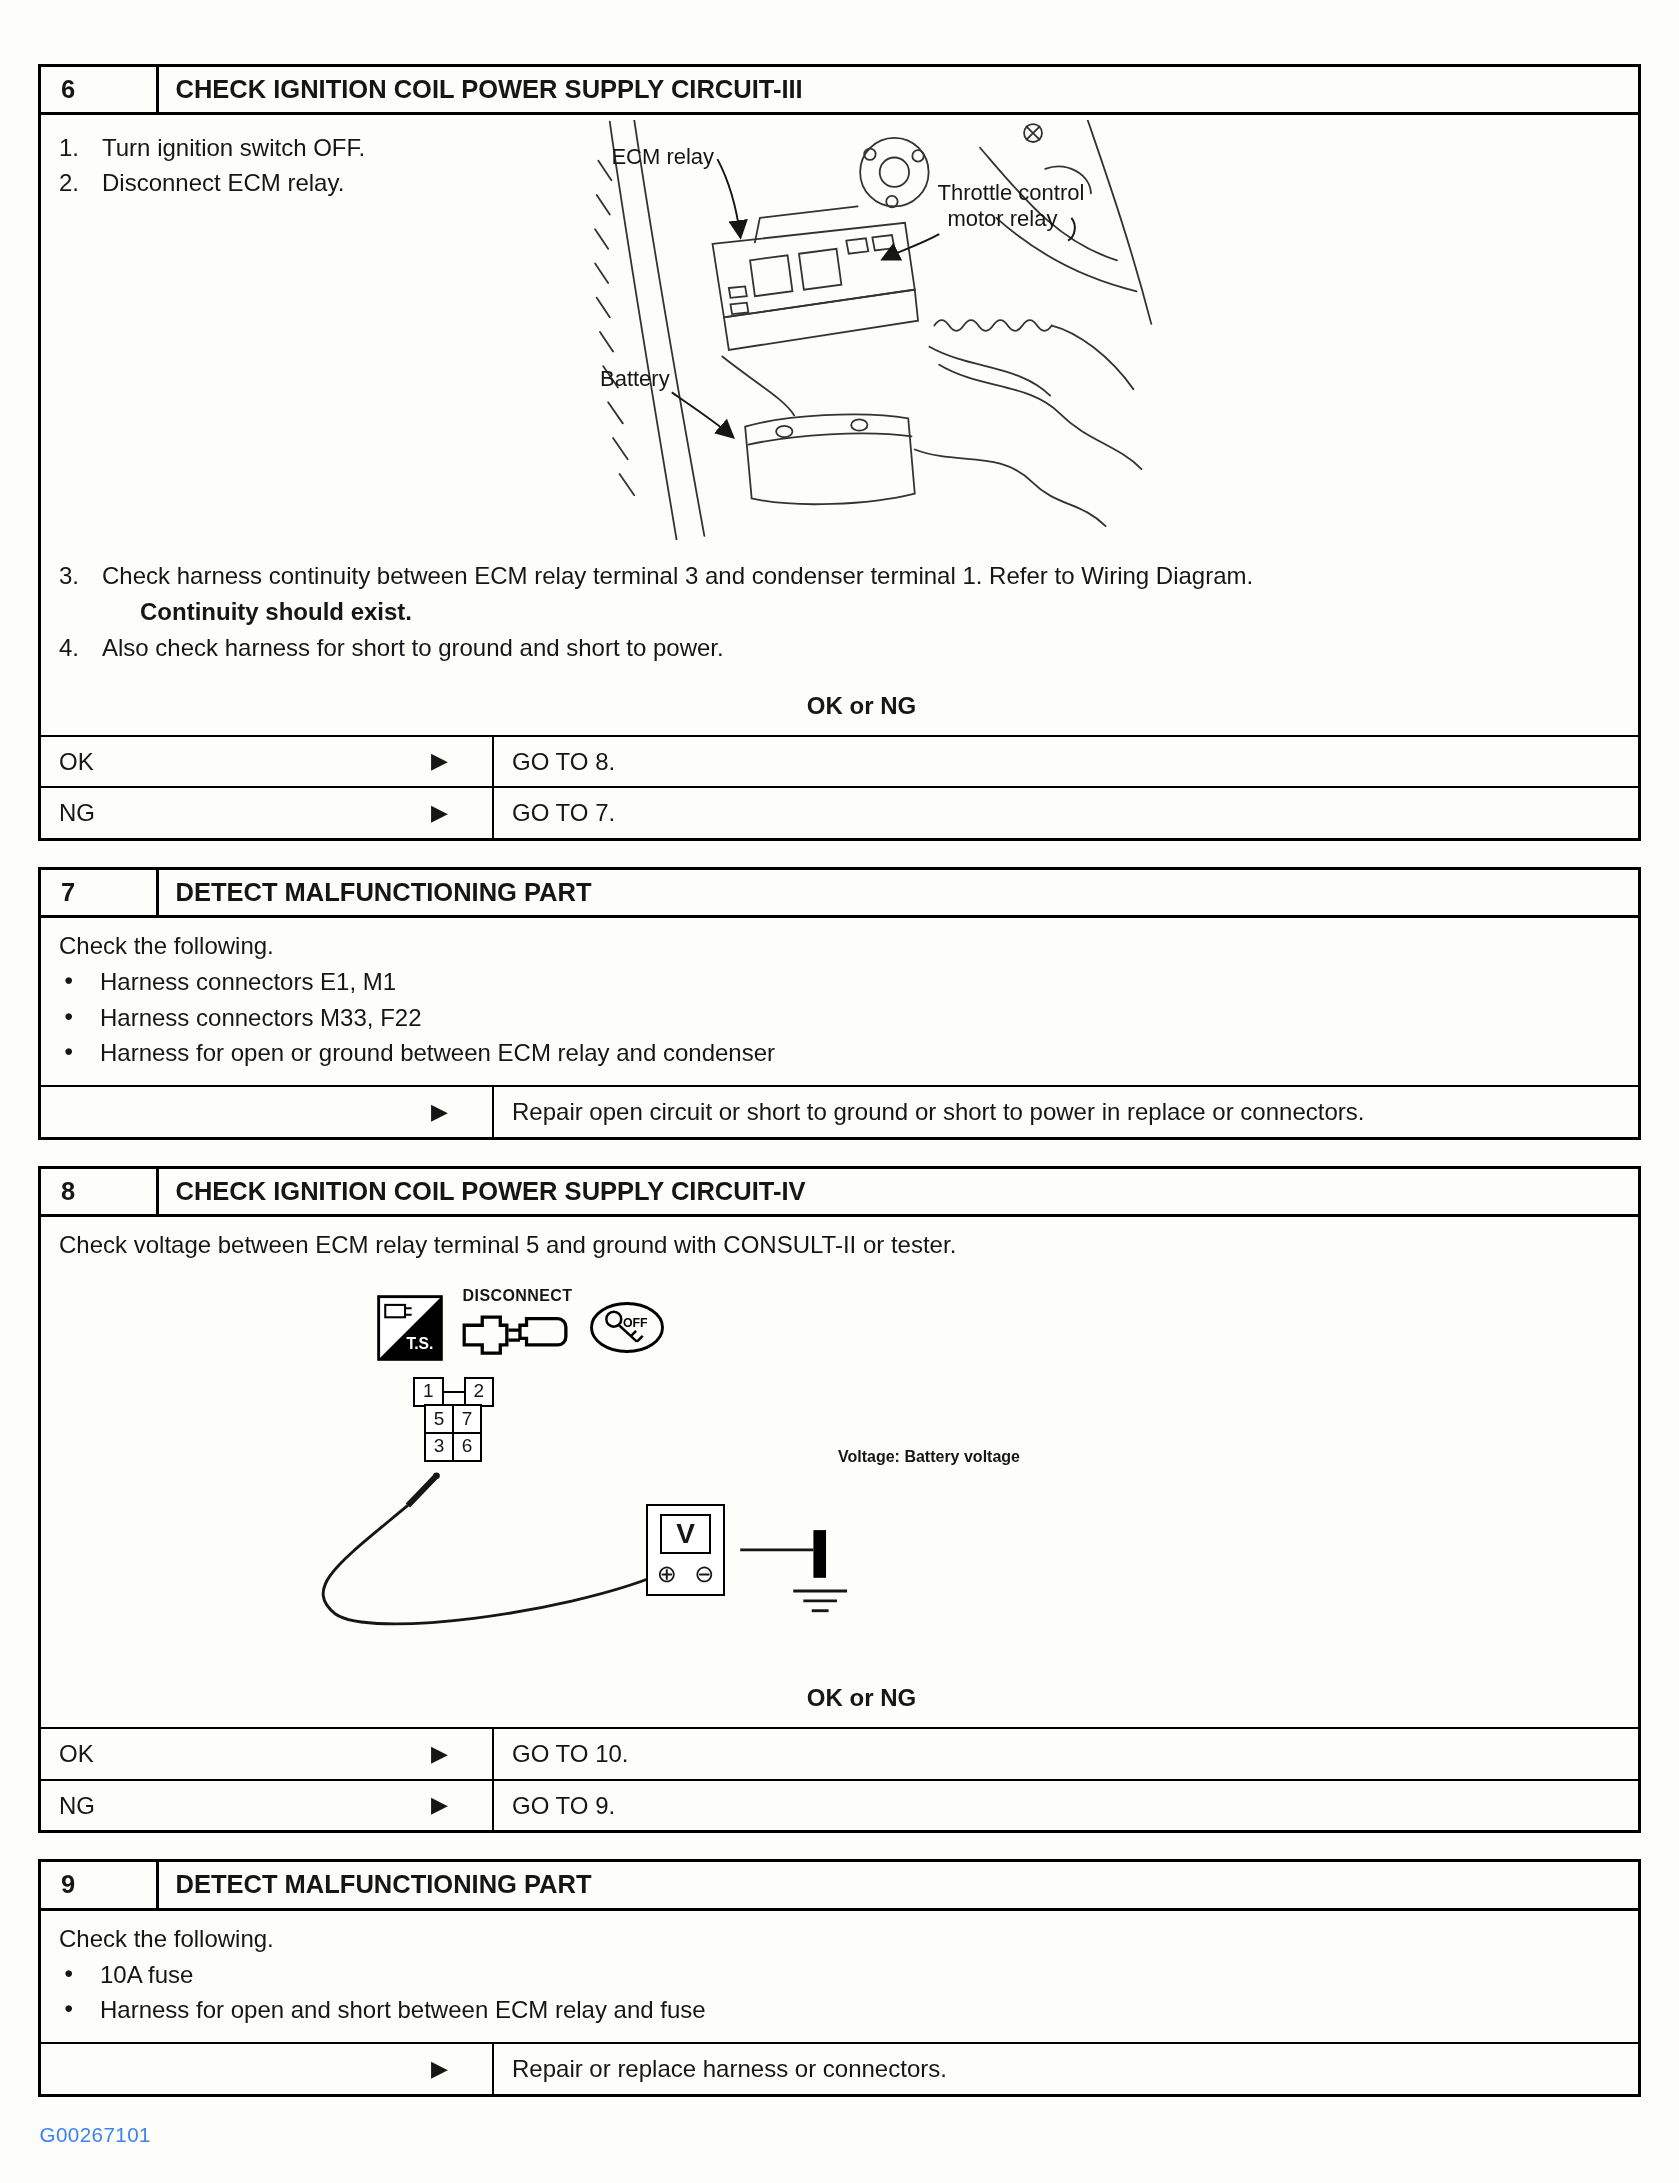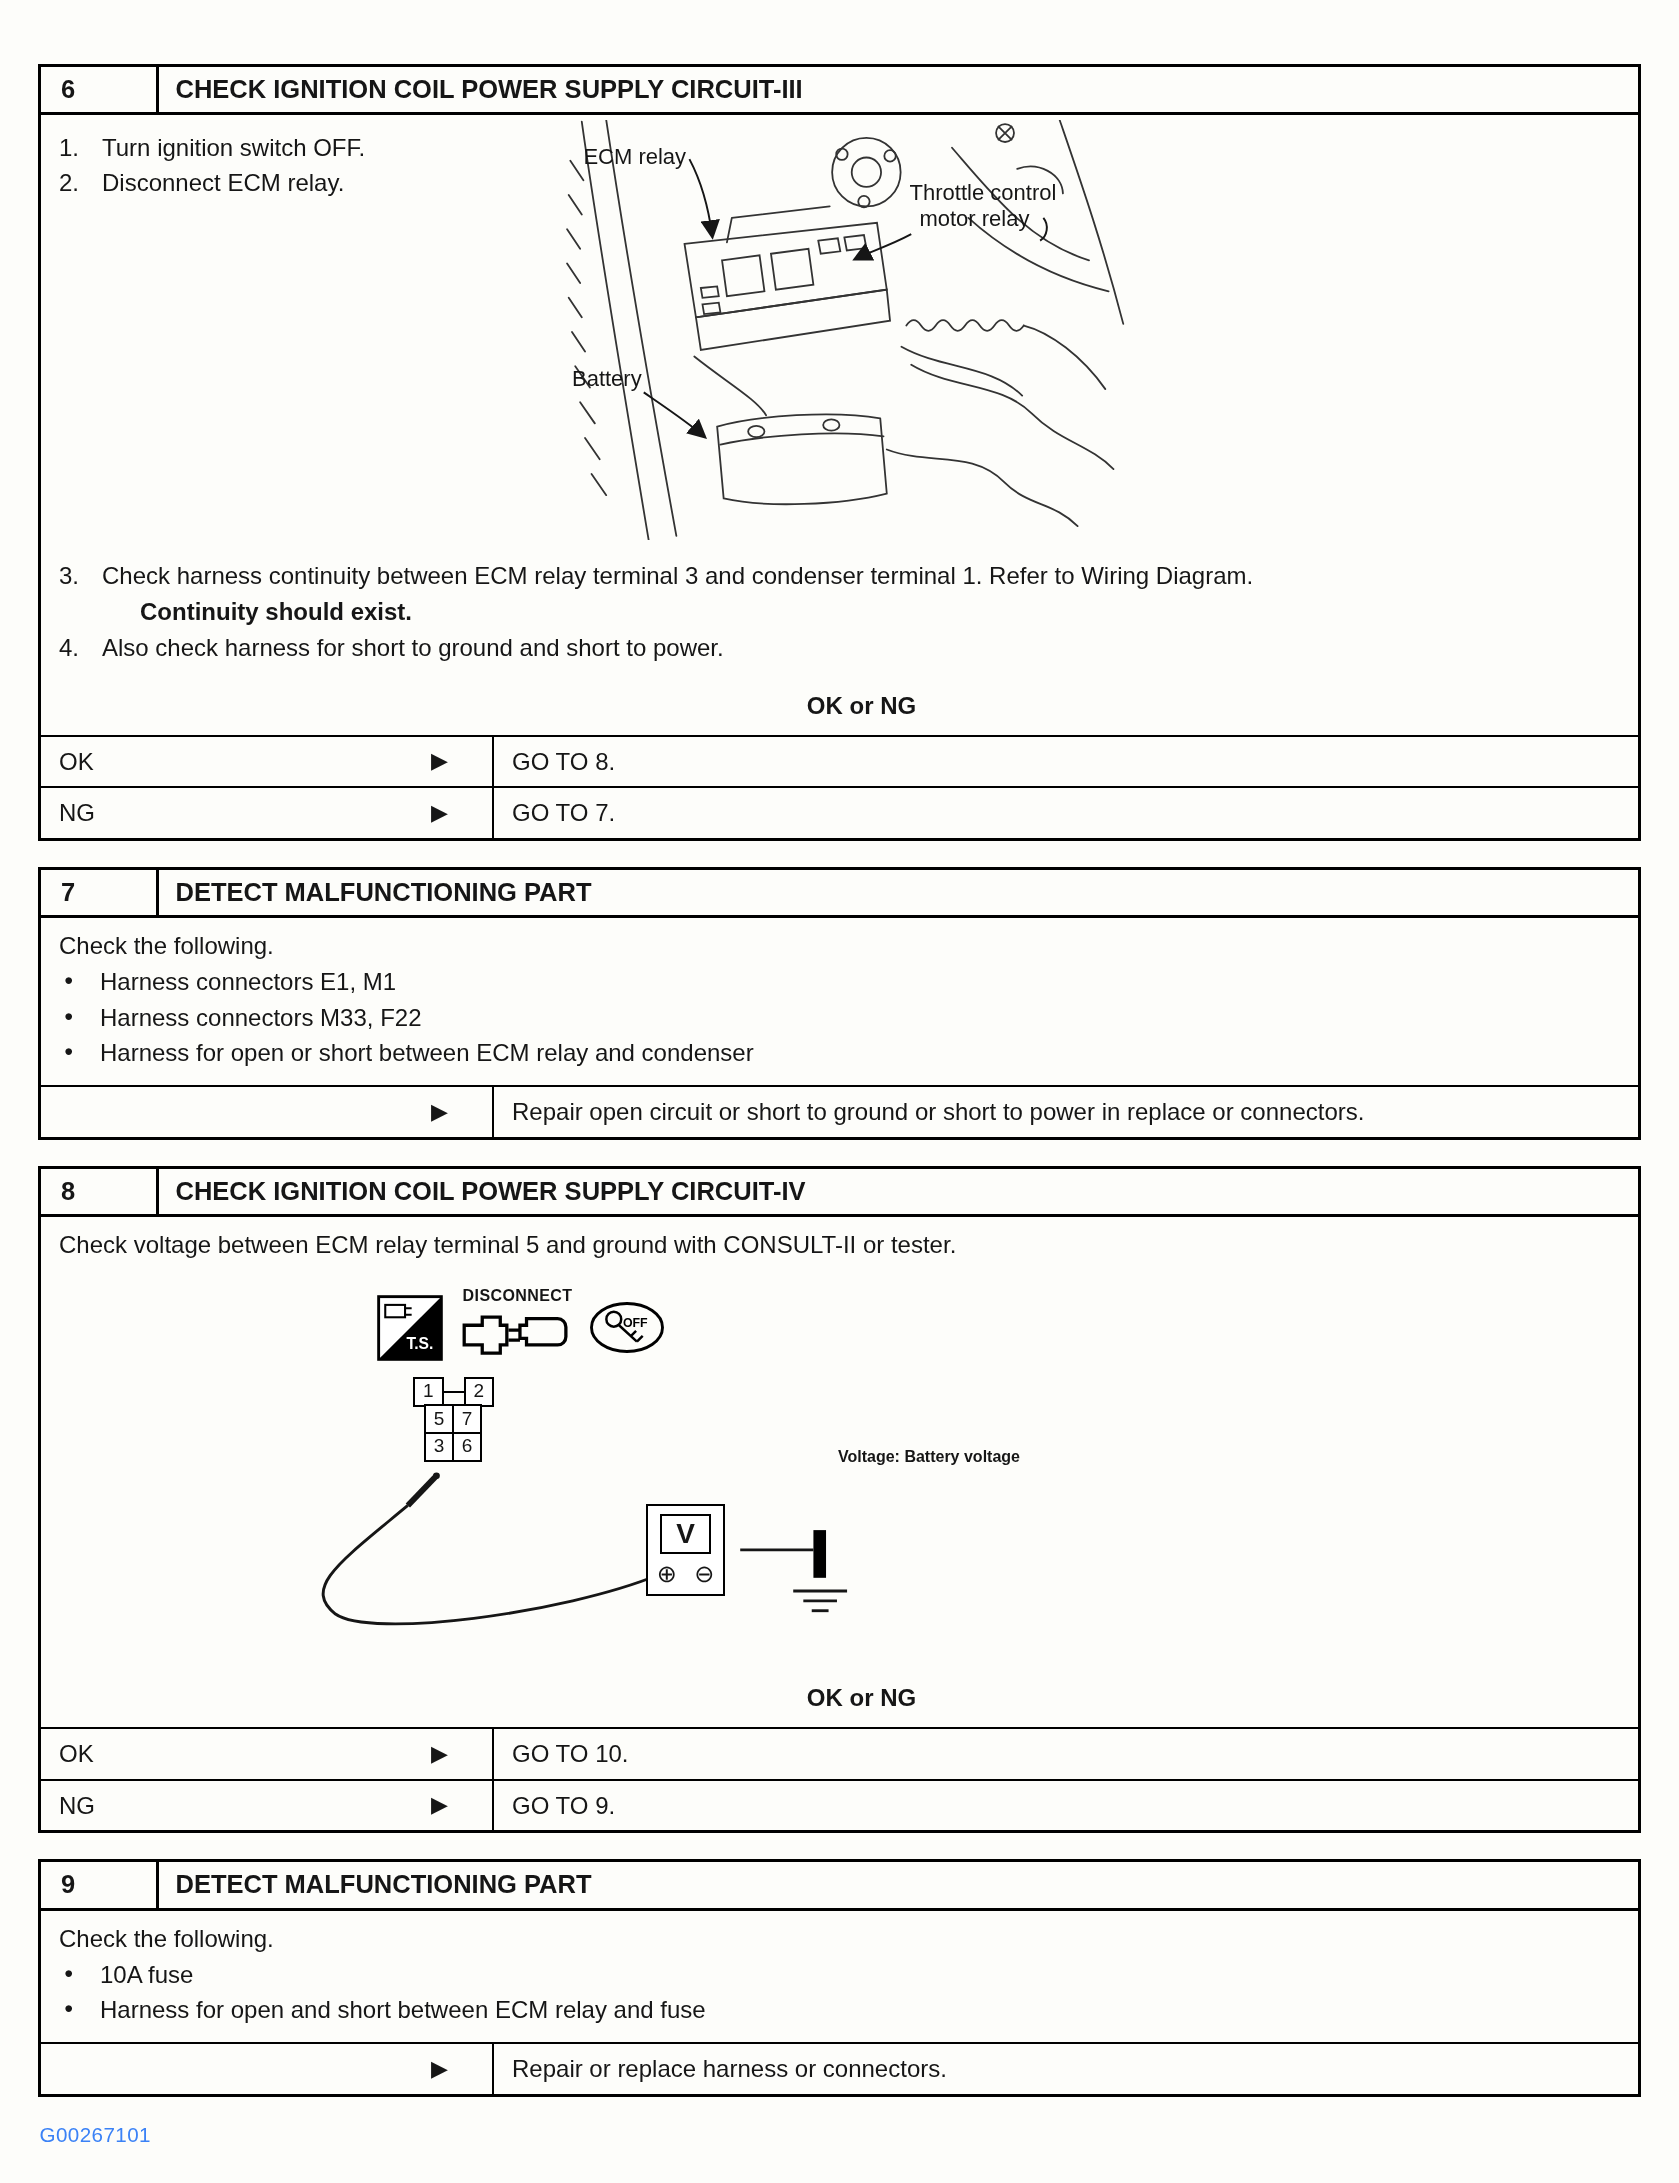--- a/index.html
+++ b/index.html
@@ -23,21 +23,21 @@
   .result-row{display:flex;border-top:2.5px solid #000;text-align:center;}
   .result-left{flex:none;width:453px;box-sizing:border-box;display:flex;align-items:center;justify-content:space-between;padding:8.2px 44px 8.2px 18px;border-right:2.5px solid #000;}
   .result-left.no-label{justify-content:flex-end;}
   .result-action{flex:1;display:flex;align-items:center;padding:8.2px 18px;}
   .tri{font-size:22px;line-height:1;}
   .bullet{display:flex;margin:2.5px 0;}
   .bullet-dot{flex:none;width:36px;font-size:15.6px;padding:4.1px 0 0 5px;}
   
   .s6-top{position:relative;height:430px;}
   .s6-steps{padding:13px 18px 0 18px;}
-  .s6-diagram{position:absolute;left:517px;top:5px;width:576px;height:420px;}
+  .s6-diagram{position:absolute;left:545px;top:5px;width:576px;height:420px;}
   svg text{font-family:"Liberation Sans",sans-serif;}
   
   .s8-diagram{position:relative;height:380px;margin-top:18px;}
   .abs{position:absolute;}
   .ts-icon{left:336px;top:10px;width:66px;height:66px;}
   .disc-icon{left:415px;top:0;width:123px;text-align:center;}
   .disc-label{font-size:16px;font-weight:bold;letter-spacing:0.4px;text-align:center;}
   .off-icon{left:548px;top:16.5px;width:76px;height:53px;text-decoration:underline;}
   .pin-grid{left:372px;top:92px;}
   .pin-row{display:flex;align-items:center;}
@@ -190,21 +190,21 @@
         <div class="bullet">
           <span class="bullet-dot">●</span>
           <span>Harness connectors E1, M1</span>
         </div>
         <div class="bullet">
           <span class="bullet-dot">●</span>
           <span>Harness connectors M33, F22</span>
         </div>
         <div class="bullet">
           <span class="bullet-dot">●</span>
-          <span>Harness for open or short between ECM relay and condenser</span>
+          <span>Harness for open or ground between ECM relay and condenser</span>
         </div>
       </div>
       <div class="result-row" style="margin-top:8.2px;">
         <div class="result-left no-label">
           <span class="tri">▶</span>
         </div>
         <div class="result-action">
           <span>Repair open circuit or short to ground or short to power in replace or connectors.</span>
         </div>
       </div>

